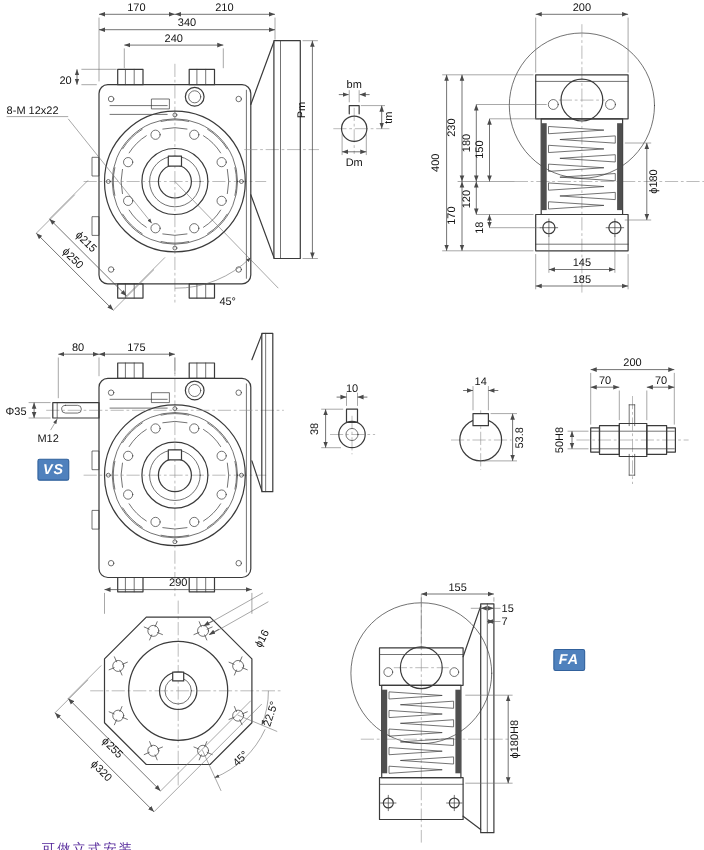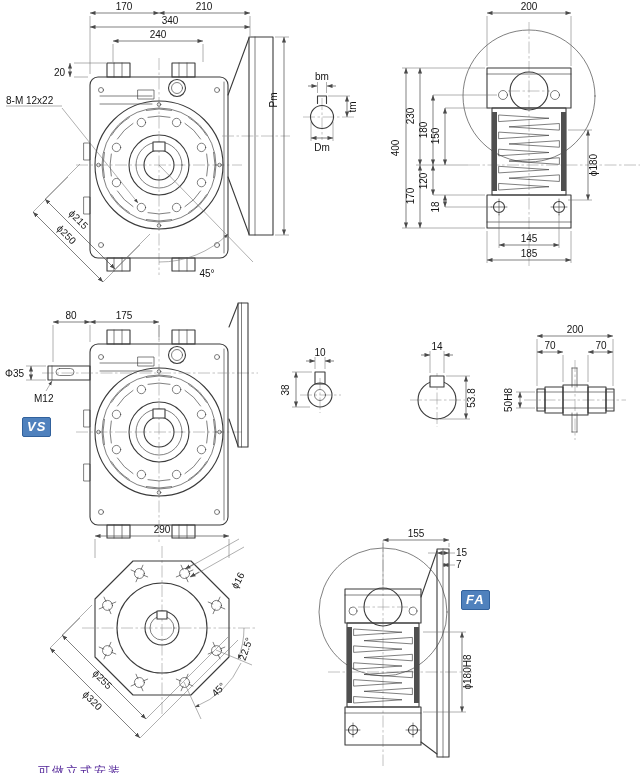--- a/index.html
+++ b/index.html
@@ -466,16 +466,16 @@
     <line class="dim" x1="443" y1="565" x2="449" y2="565" marker-start="url(#ar)" marker-end="url(#ar)"></line>
     <line class="ext" x1="449" y1="565" x2="455" y2="565"></line>
     <text class="lb s" x="456" y="568">7</text>
     <line class="ext" x1="423" y1="632" x2="466" y2="632"></line>
     <line class="ext" x1="423" y1="712" x2="466" y2="712"></line>
     <line class="dim" x1="462" y1="632" x2="462" y2="712" marker-start="url(#ar)" marker-end="url(#ar)"></line>
     <text class="lb" transform="rotate(-90 471 672)" x="471" y="672">ϕ180H8</text>
   </g>
 </svg>
 
-<div class="badge" style="left:22px;top:417px">VS</div>
-<div class="badge" style="left:461px;top:590px">FA</div>
+<div class="badge" style="left:34px;top:417px">VS</div>
+<div class="badge" style="left:503px;top:590px">FA</div>
 <div class="footnote">可做立式安装</div>
 </div>
 
 </body></html>

